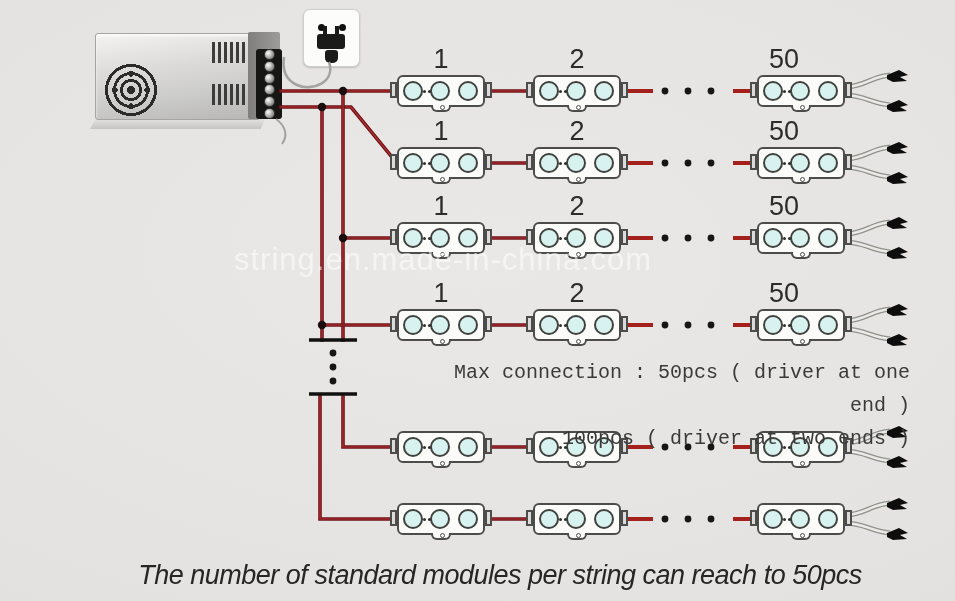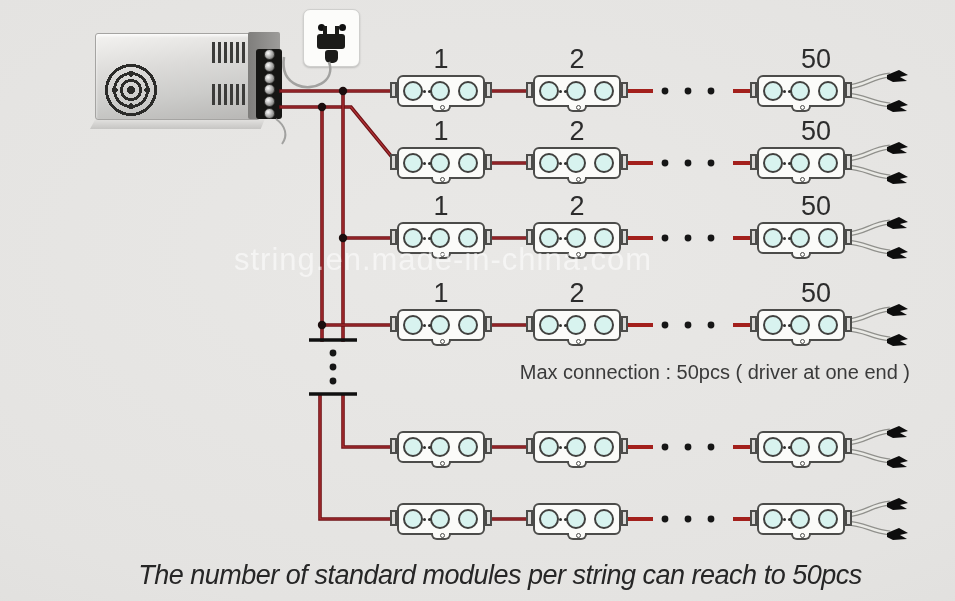--- a/index.html
+++ b/index.html
@@ -71,24 +71,24 @@
   .led{width:20px;height:20px;top:4px;border:2px solid #41413f;background:#d8f3ef;
     border-radius:50%;box-sizing:border-box;}
   .l1{left:4px;}.l2{left:31px;}.l3{left:59px;}
   .mdots{left:24px;top:13px;width:3px;height:3px;border-radius:50%;background:#2e2e2c;
     box-shadow:5px 0 0 #2e2e2c;}
   .notch{left:50%;margin-left:-10px;bottom:-7px;width:20px;height:7px;background:#fbfbf9;
     border:2px solid #4c4c4a;border-top:none;border-radius:0 0 6px 6px;box-sizing:border-box;}
   .notch::after{content:"";position:absolute;left:7px;top:0;width:3px;height:3px;
     border:1px solid #4c4c4a;border-radius:50%;}
   .m1{left:397px;}.m2{left:533px;}.m3{left:757px;}
-  .lb1{left:411px;}.lb2{left:547px;}.lb3{left:786px;}
+  .lb1{left:411px;}.lb2{left:547px;}.lb3{left:754px;}
   
   .notes{position:absolute;left:430px;top:356px;width:480px;text-align:right;
-    font-size:20px;color:#3a3a3a;line-height:33px;z-index:4;}
+    font-size:20px;color:#3a3a3a;line-height:33px;z-index:4;font-family:Liberation Mono, monospace;}
   .caption{position:absolute;left:80px;top:560px;width:840px;text-align:center;
     font-size:27px;letter-spacing:-0.5px;color:#262626;z-index:4;font-style:italic;}
   .watermark{position:absolute;left:234px;top:242px;font-size:31px;letter-spacing:1px;
     color:rgba(255,255,255,0.55);z-index:6;white-space:nowrap;}
 </style>
 </head>
 <body>
 
 <div id="canvas">
 
@@ -351,19 +351,20 @@
         <i class="led l1"></i>
         <i class="led l2"></i>
         <i class="led l3"></i>
         <i class="mdots"></i>
         <i class="notch"></i>
       </div>
   </div>
 
   <div class="notes">
     <div>Max connection : 50pcs ( driver at one end )</div>
+    <div>100pcs ( driver at two ends )</div>
   </div>
 
   <div class="caption">The number of standard modules per string can reach to 50pcs</div>
 
   <div class="watermark">string.en.made-in-china.com</div>
 
 </div>
 
 </body></html>

